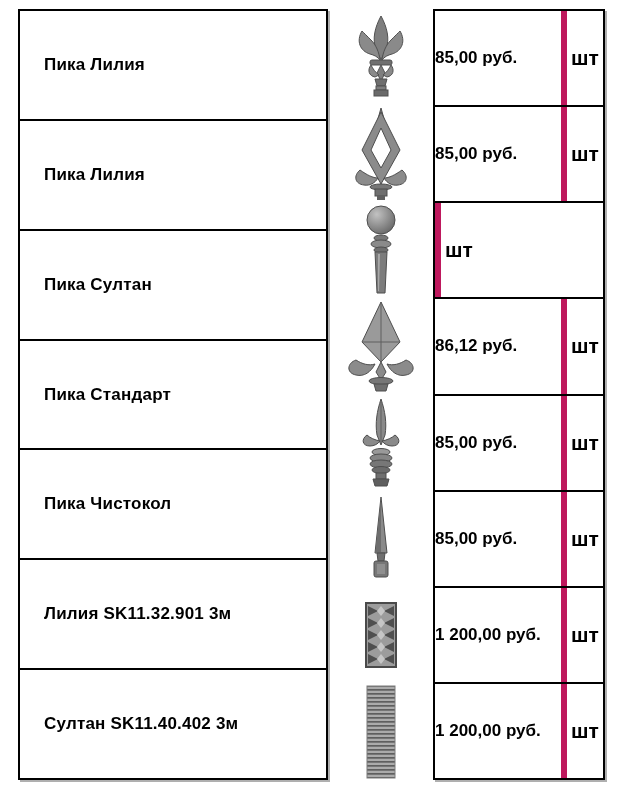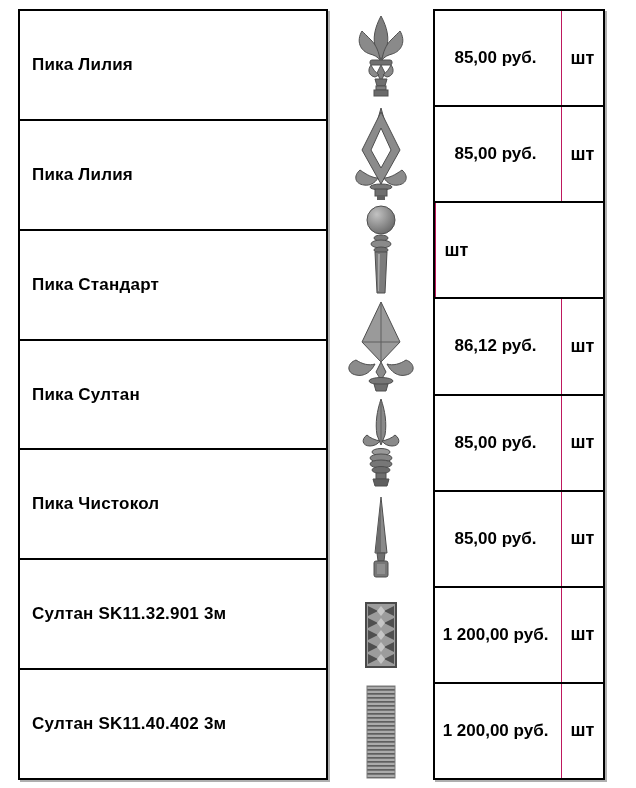--- a/index.html
+++ b/index.html
@@ -32,43 +32,43 @@
   .col-images { left: 328px; width: 105px; }
   .col-prices { left: 433px; width: 172px; }
 
   .row { flex: 1 1 0; display: flex; min-height: 0; }
   .row + .row { border-top: 2px solid #000000; }
 
   .cell { display: flex; align-items: center; min-width: 0; }
 
   .name-cell {
     flex: 1 1 0;
-    padding-left: 12px;
+    padding-left: 24px;
     font-weight: bold;
     font-size: 17px;
     color: #000000;
     letter-spacing: 0.2px;
   }
 
   .price-cell {
     flex: 1 1 0;
-    justify-content: center;
+    justify-content: flex-start;
     padding-right: 5px;
     font-weight: bold;
     font-size: 17px;
     color: #000000;
     white-space: nowrap;
   }
 
   .unit-cell {
     flex: 0 0 42px;
-    border-left: 1px solid #be185d;
+    border-left: 6px solid #be185d;
     justify-content: center;
     font-weight: bold;
-    font-size: 18px;
+    font-size: 21px;
     color: #000000;
   }
 
   .img-slot {
     flex: 1 1 0;
     display: flex;
     align-items: center;
     justify-content: center;
     min-height: 0;
   }
@@ -85,36 +85,36 @@
           <span>Пика Лилия</span>
         </div>
     </div>
     <div class="row">
       <div class="cell name-cell">
           <span>Пика Лилия</span>
         </div>
     </div>
     <div class="row">
       <div class="cell name-cell">
+          <span>Пика Султан</span>
+        </div>
+    </div>
+    <div class="row">
+      <div class="cell name-cell">
           <span>Пика Стандарт</span>
         </div>
     </div>
     <div class="row">
       <div class="cell name-cell">
-          <span>Пика Султан</span>
-        </div>
-    </div>
-    <div class="row">
-      <div class="cell name-cell">
           <span>Пика Чистокол</span>
         </div>
     </div>
     <div class="row">
       <div class="cell name-cell">
-          <span>Султан SK11.32.901 3м</span>
+          <span>Лилия SK11.32.901 3м</span>
         </div>
     </div>
     <div class="row">
       <div class="cell name-cell">
           <span>Султан SK11.40.402 3м</span>
         </div>
     </div>
   </div>
 
   <div class="col col-images">

